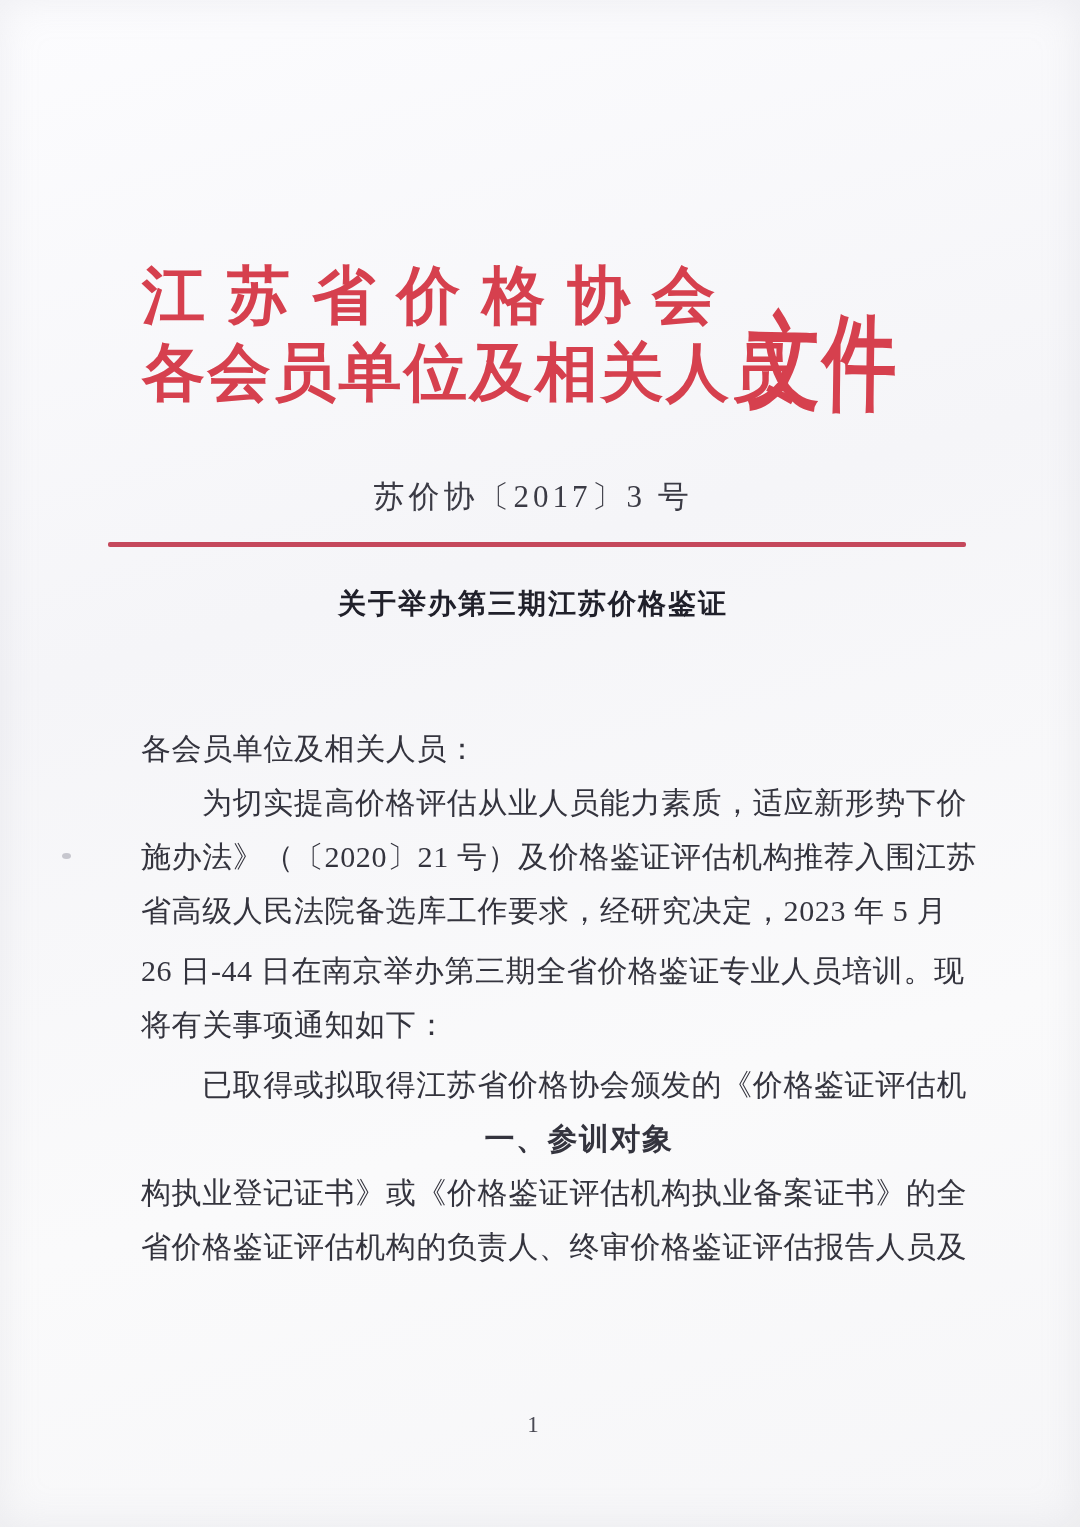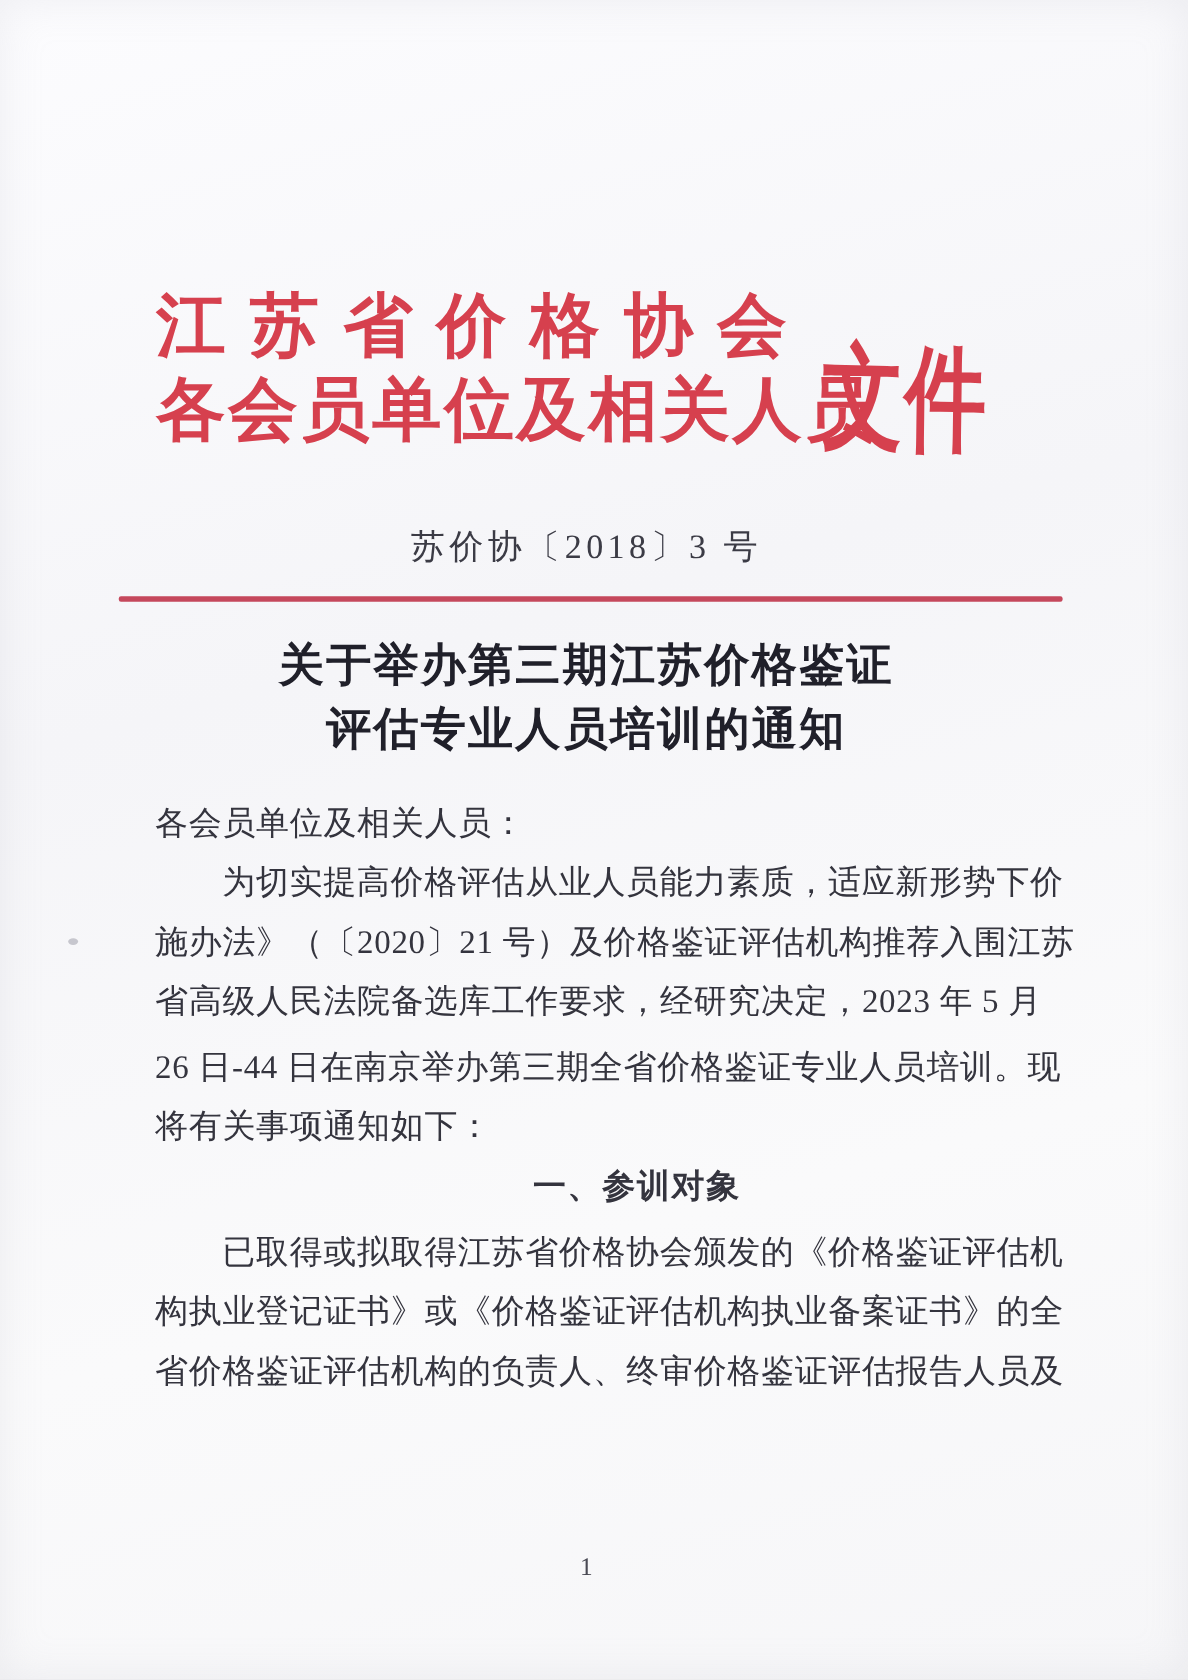--- a/index.html
+++ b/index.html
@@ -73,21 +73,21 @@
     border-radius: 2px;
   }
 
   .title-block {
     position: absolute;
     top: 575px;
     left: 0;
     width: 1066px;
     text-align: center;
     font-weight: bold;
-    font-size: 41px;
+    font-size: 28px;
     line-height: 58px;
     letter-spacing: 2px;
     color: #20202a;
   }
 
   .body-text {
     position: absolute;
     top: 722px;
     left: 141px;
     width: 815px;
@@ -129,38 +129,37 @@
 
 <div class="page">
 
   <div class="org-block">
     <div class="org-line1">江苏省价格协会</div>
     <div class="org-line2">各会员单位及相关人员</div>
   </div>
 
   <div class="doc-type">文件</div>
 
-  <div class="doc-number">苏价协〔2018〕3 号</div>
+  <div class="doc-number">苏价协〔2017〕3 号</div>
 
   <div class="red-rule"></div>
 
   <div class="title-block">
     <div>关于举办第三期江苏价格鉴证</div>
-    <div>评估专业人员培训的通知</div>
   </div>
 
   <div class="body-text">
     <div class="line">各会员单位及相关人员：</div>
     <div class="line indent">为切实提高价格评估从业人员能力素质，适应新形势下价</div>
     <div class="line">施办法》（〔2020〕21 号）及价格鉴证评估机构推荐入围江苏</div>
     <div class="line">省高级人民法院备选库工作要求，经研究决定，2023 年 5 月</div>
     <div class="line gap-before">26 日-44 日在南京举办第三期全省价格鉴证专业人员培训。现</div>
     <div class="line">将有关事项通知如下：</div>
+    <div class="line indent gap-before">已取得或拟取得江苏省价格协会颁发的《价格鉴证评估机</div>
     <div class="line indent heading">一、参训对象</div>
-    <div class="line indent gap-before">已取得或拟取得江苏省价格协会颁发的《价格鉴证评估机</div>
     <div class="line">构执业登记证书》或《价格鉴证评估机构执业备案证书》的全</div>
     <div class="line">省价格鉴证评估机构的负责人、终审价格鉴证评估报告人员及</div>
   </div>
 
   <div class="scan-smudge"></div>
 
   <div class="page-number">1</div>
 
 </div>
 

